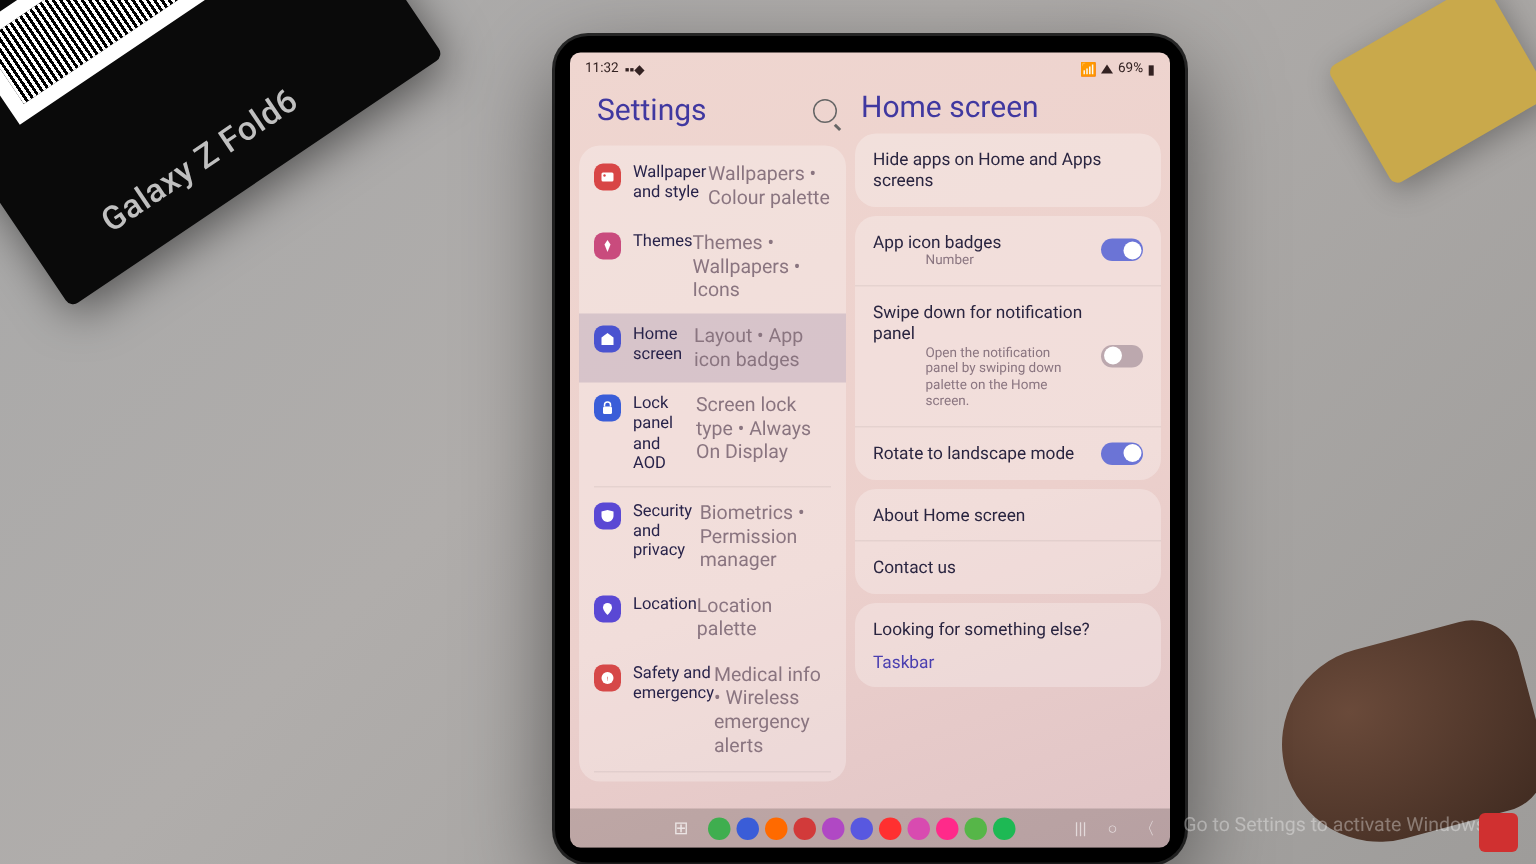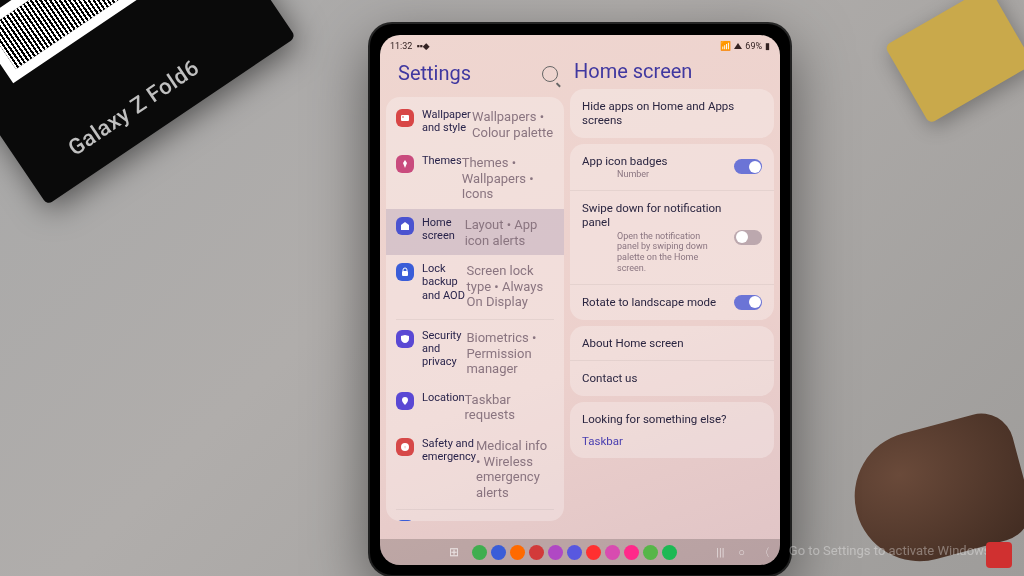--- a/index.html
+++ b/index.html
@@ -9,21 +9,21 @@
   .box-prop .brand{position:absolute;left:50px;bottom:20px;color:#c0c0c0;font-size:22px;font-weight:500;transform:rotate(0deg);letter-spacing:.5px;}
   .box-prop .barcode{position:absolute;left:40px;top:30px;width:170px;height:50px;background:repeating-linear-gradient(90deg,#fff 0 2px,#000 2px 4px);border:10px solid #fff;}
   .yellow-prop{position:absolute;right:5px;top:10px;width:120px;height:90px;background:#c9a94b;transform:rotate(-30deg);border-radius:6px;box-shadow:0 6px 20px rgba(0,0,0,.3);}
   .finger{position:absolute;right:0;bottom:20px;width:170px;height:130px;background:radial-gradient(ellipse at 30% 30%,#6a4a3a,#3f2a20);border-radius:80px 40px 40px 80px;transform:rotate(-15deg);}
   .watermark{position:absolute;right:30px;bottom:18px;color:rgba(255,255,255,.35);font-size:13px;text-align:left;}
   .watermark .t1{font-size:17px;color:rgba(255,255,255,.45);}
   .logo-bottom{position:absolute;right:12px;bottom:8px;width:26px;height:26px;background:#d03030;border-radius:4px;}
 
   
   .tablet{position:absolute;left:370px;top:24px;width:400px;height:530px;background:#000;border-radius:22px;box-shadow:0 20px 60px rgba(0,0,0,.5),0 0 0 2px #2a2a2a;padding:11px 10px 10px;}
-  .screen{position:relative;width:100%;height:100%;border-radius:20px;overflow:hidden;background:linear-gradient(160deg,#efd6d0 0%,#ecd0cc 60%,#e0c4c6 100%);}
+  .screen{position:relative;width:100%;height:100%;border-radius:7px;overflow:hidden;background:linear-gradient(160deg,#efd6d0 0%,#ecd0cc 60%,#e0c4c6 100%);}
 
   .statusbar{display:flex;justify-content:space-between;align-items:center;height:18px;padding:2px 10px 0;font-size:9px;color:#322;}
   .statusbar .sl{display:flex;gap:4px;align-items:center;}
   .statusbar .sr{display:flex;gap:3px;align-items:center;}
   .tri{display:inline-block;width:0;height:0;border-left:4px solid transparent;border-right:4px solid transparent;border-bottom:6px solid #322;}
 
   .content{display:flex;height:466px;padding:0 6px;gap:6px;}
   .panel-title{color:#4038a0;font-weight:400;font-size:20px;padding:4px 6px 6px;}
   .left{flex:0 0 178px;display:flex;flex-direction:column;}
   .left-head{display:flex;align-items:center;justify-content:space-between;padding:2px 6px 6px;}
@@ -118,32 +118,32 @@
                 </div>
               </div>
               <div class="nav-item selected">
                 <div class="nic" style="background:#4a53d0;color:#4a53d0">
                   <svg viewBox="0 0 10 10">
                     <path d="M5 1l4 3v5H1V4z" fill="#fff"></path>
                   </svg>
                 </div>
                 <div class="ntxt">
                   <div class="ntitle">Home screen</div>
-                  <div class="nsub">Layout • App icon alerts</div>
+                  <div class="nsub">Layout • App icon badges</div>
                 </div>
               </div>
               <div class="nav-item">
                 <div class="nic" style="background:#3a5dd8;color:#3a5dd8">
                   <svg viewBox="0 0 10 10">
                     <rect x="2" y="4" width="6" height="5" rx="1" fill="#fff"></rect>
                     <path d="M3 4V3a2 2 0 014 0v1" stroke="#fff" fill="none"></path>
                   </svg>
                 </div>
                 <div class="ntxt">
-                  <div class="ntitle">Lock backup and AOD</div>
+                  <div class="ntitle">Lock panel and AOD</div>
                   <div class="nsub">Screen lock type • Always On Display</div>
                 </div>
               </div>
               <div class="ndiv"></div>
               <div class="nav-item">
                 <div class="nic" style="background:#5a48d4;color:#5a48d4">
                   <svg viewBox="0 0 10 10">
                     <path d="M5 1l4 1v3c0 2-2 4-4 4S1 7 1 5V2z" fill="#fff"></path>
                   </svg>
                 </div>
@@ -153,21 +153,21 @@
                 </div>
               </div>
               <div class="nav-item">
                 <div class="nic" style="background:#5a48d4;color:#5a48d4">
                   <svg viewBox="0 0 10 10">
                     <path d="M5 1a3 3 0 013 3c0 2-3 5-3 5S2 6 2 4a3 3 0 013-3z" fill="#fff"></path>
                   </svg>
                 </div>
                 <div class="ntxt">
                   <div class="ntitle">Location</div>
-                  <div class="nsub">Taskbar requests</div>
+                  <div class="nsub">Location palette</div>
                 </div>
               </div>
               <div class="nav-item">
                 <div class="nic" style="background:#d64848;color:#d64848">
                   <svg viewBox="0 0 10 10">
                     <circle cx="5" cy="5" r="4" fill="#fff"></circle>
                     <text x="5" y="7" font-size="4" text-anchor="middle" fill="currentColor">!</text>
                   </svg>
                 </div>
                 <div class="ntxt">

